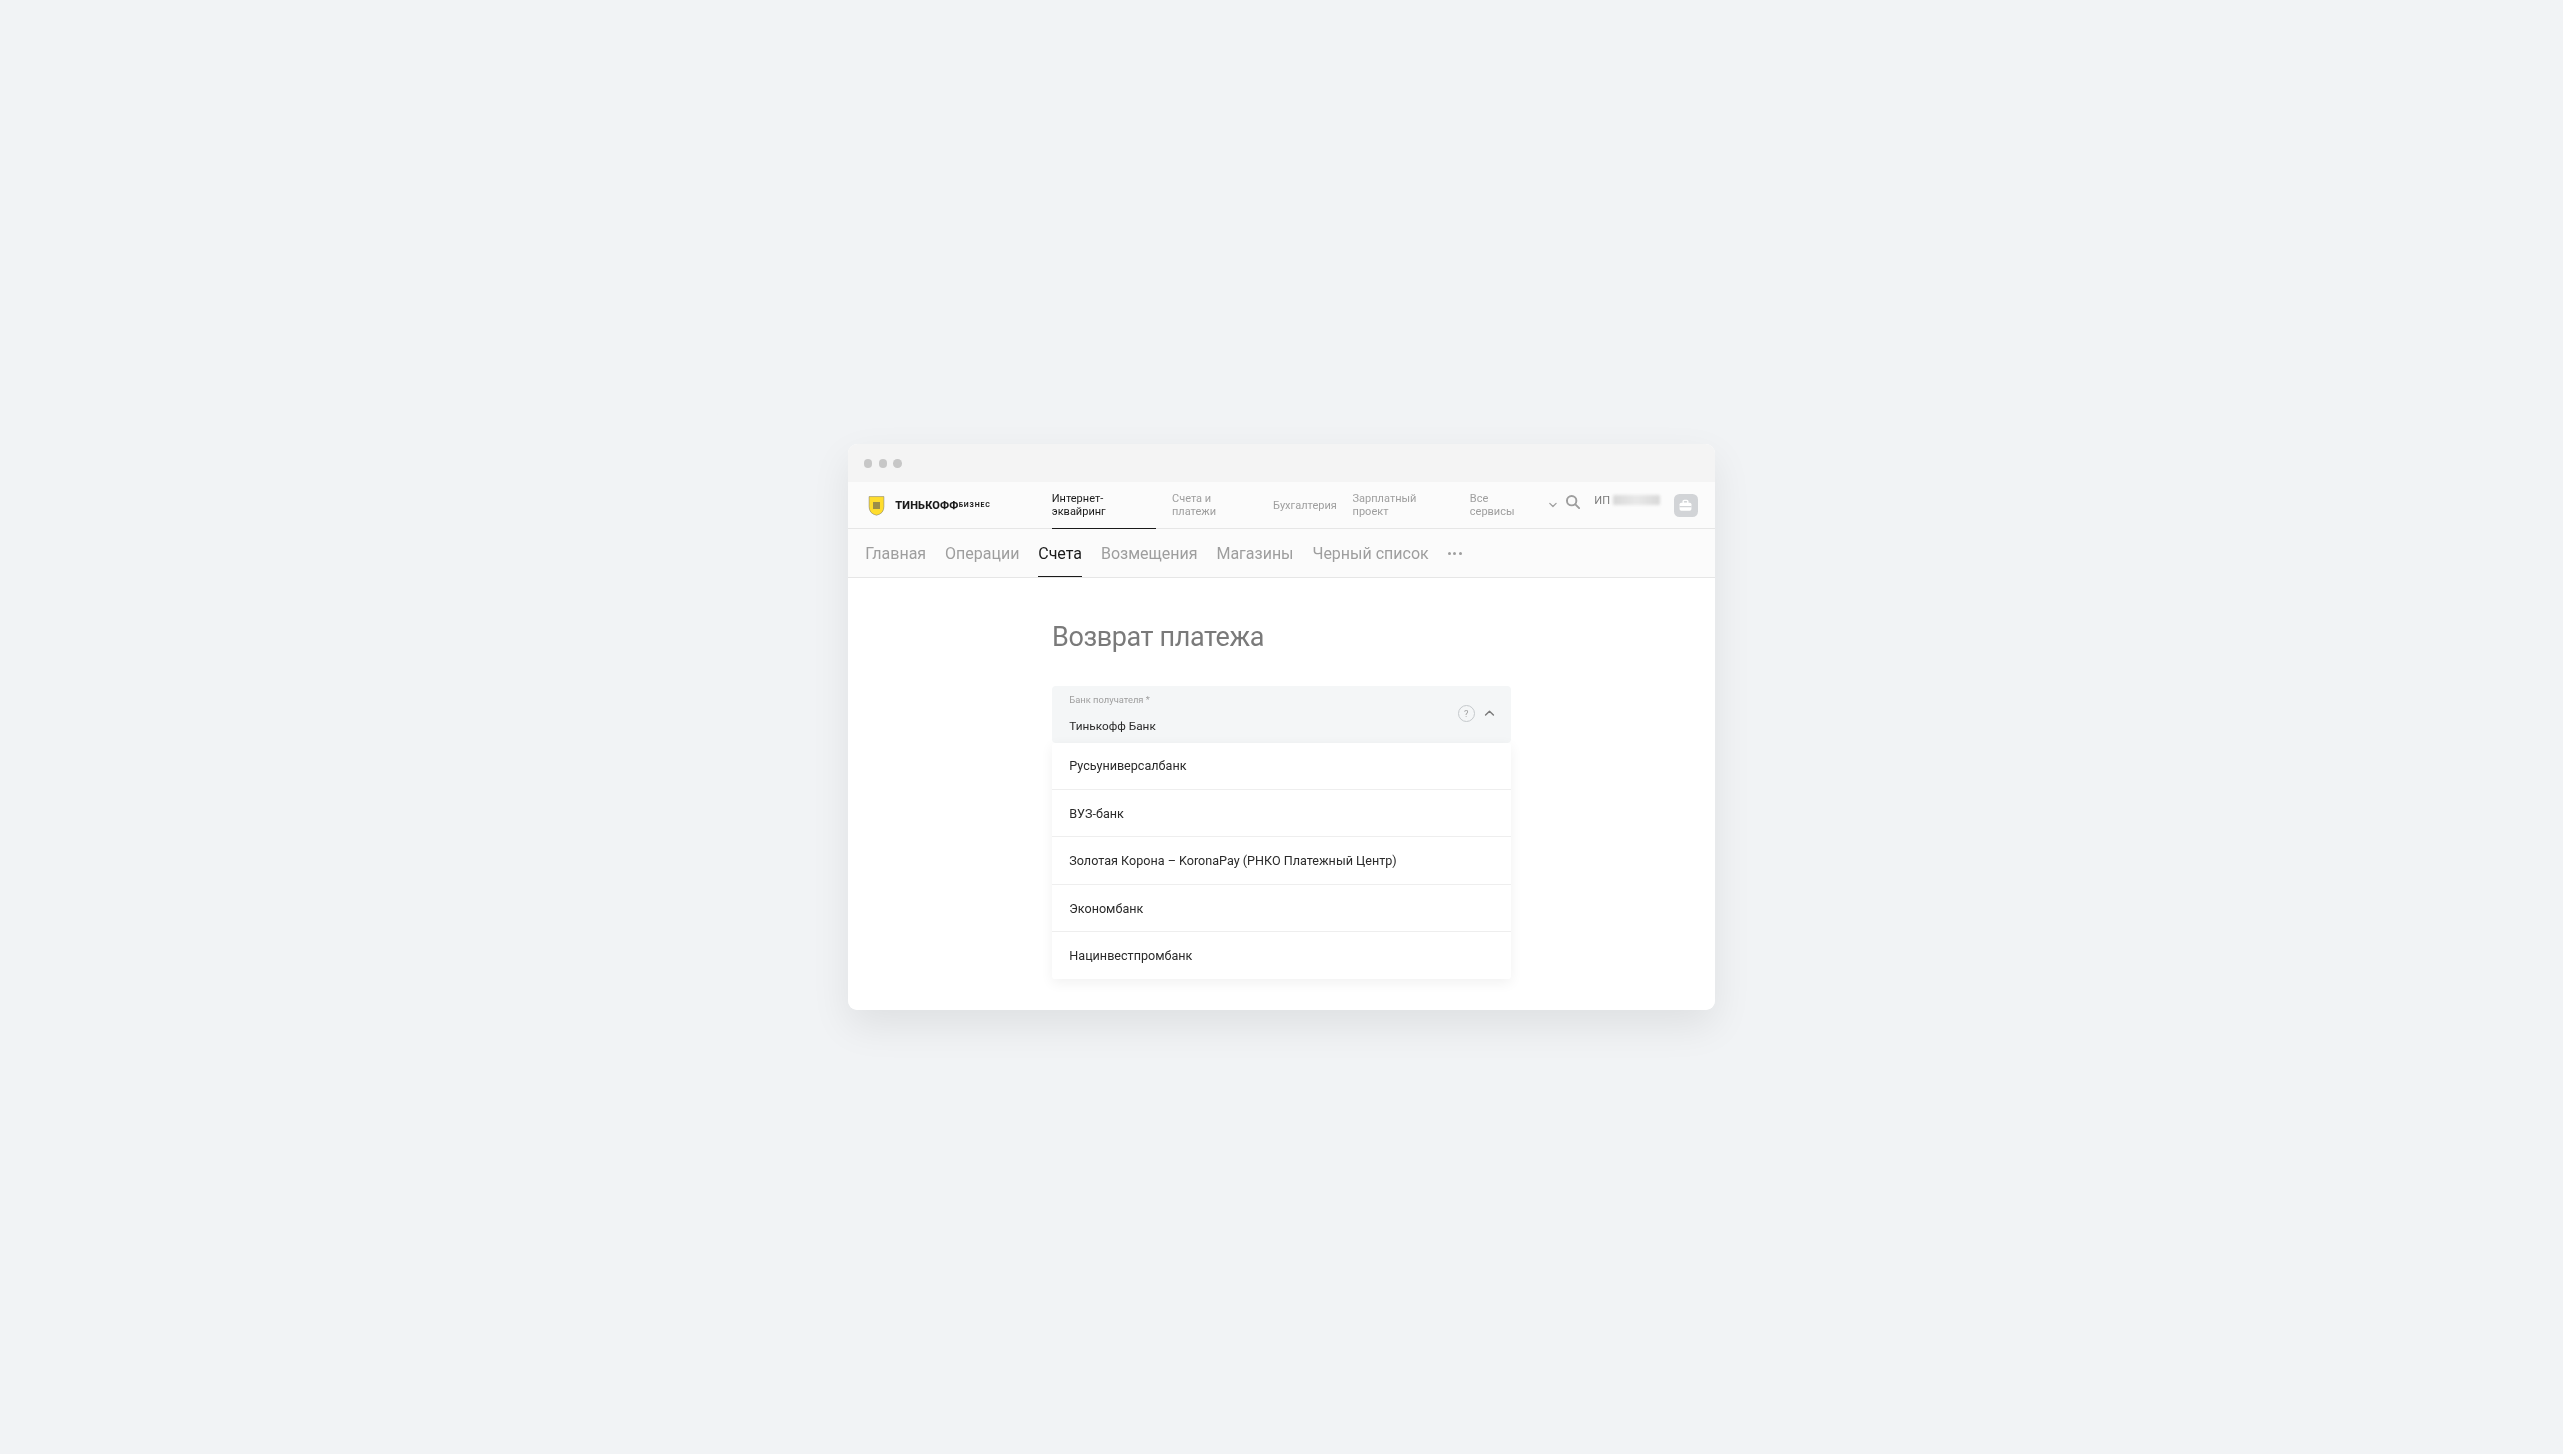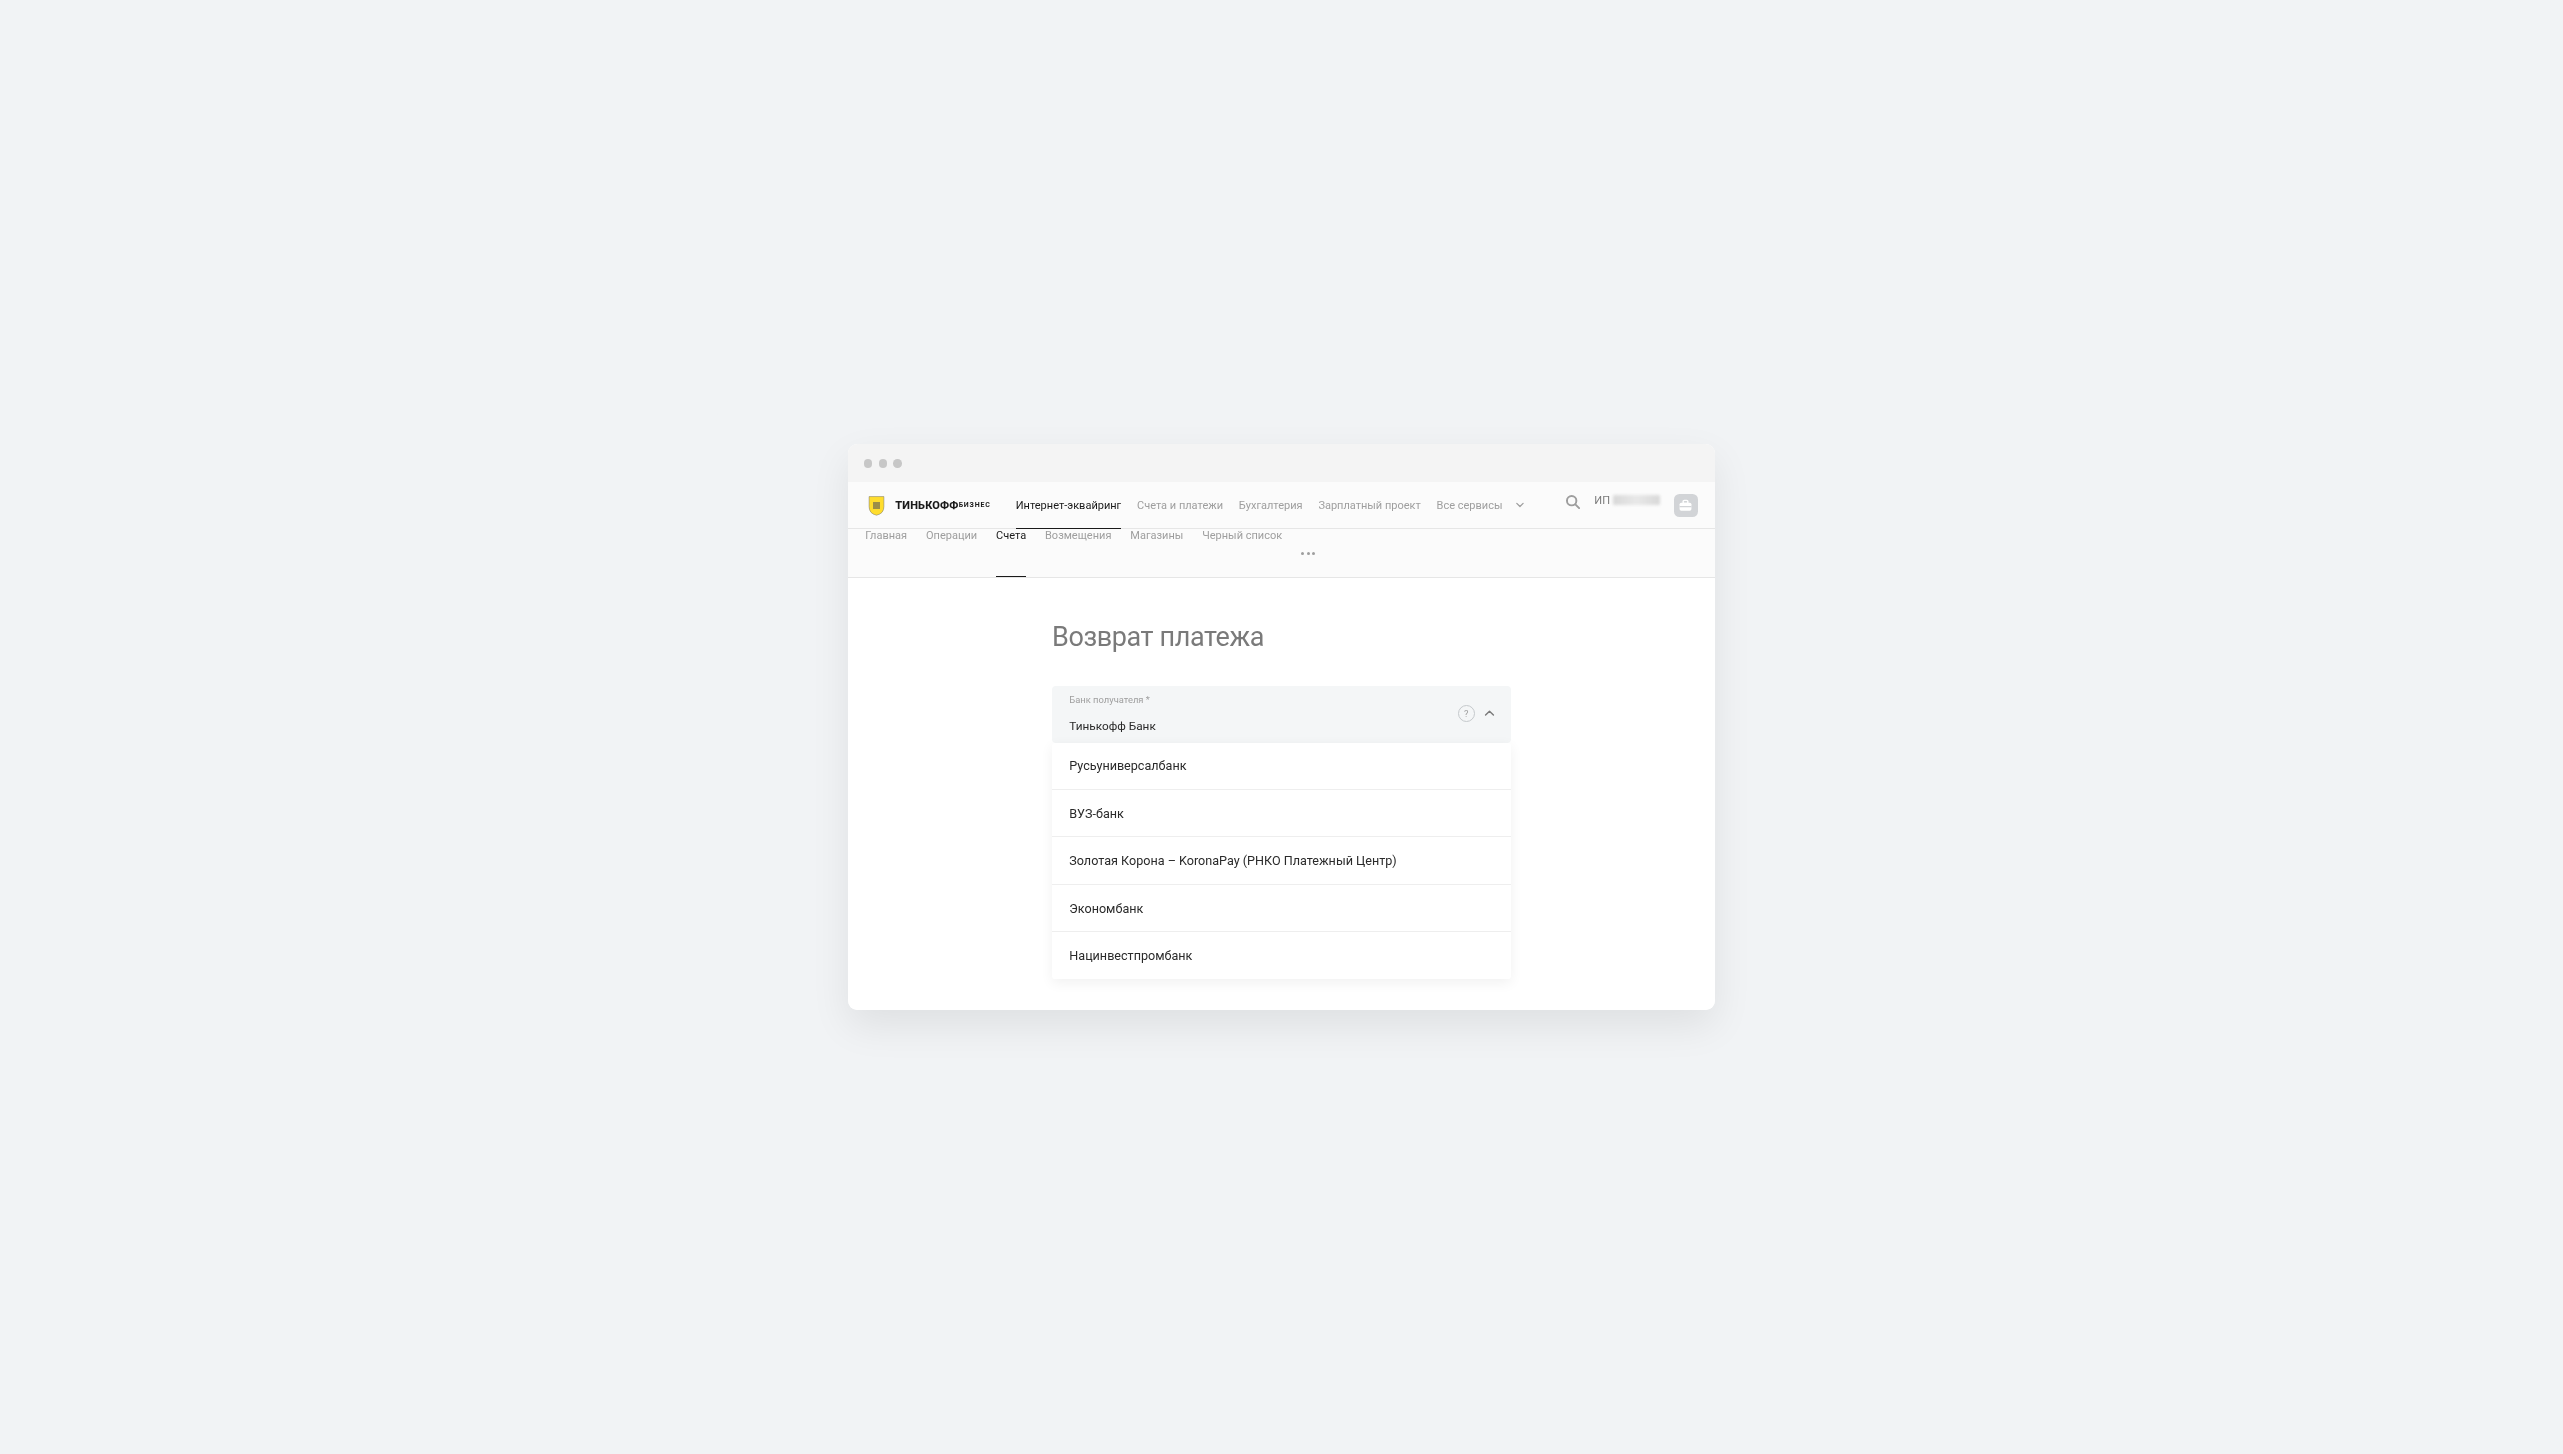--- a/index.html
+++ b/index.html
@@ -78,20 +78,21 @@
       font-size: 7px;
       font-weight: 700;
       letter-spacing: 0.8px;
       color: #1a1a1a;
       margin-top: 1.6px;
     }
     .main-nav {
       display: flex;
       align-items: center;
       height: 100%;
+      margin-left: 36px;
     }
     .nav-item {
       padding: 0 7.9px;
       height: 100%;
       display: flex;
       align-items: center;
       color: #9e9e9e;
       font-size: 11px;
       cursor: pointer;
       position: relative;
@@ -165,22 +166,23 @@
       padding: 0 17.3px;
       height: 49px;
       background: #fbfbfb;
       border-bottom: 0.8px solid #e6e6e6;
       gap: 3.1px;
     }
     .subnav-item {
       padding: 0 7.9px;
       height: 100%;
       display: flex;
-      color: #9e9e9e;
-      font-size: 11px;
+      align-items: center;
+      color: #9e9e9e;
+      font-size: 16px;
       cursor: pointer;
       position: relative;
     }
     .subnav-item:first-child { padding-left: 0; }
     .subnav-item.active {
       color: #1a1a1a;
     }
     .subnav-item.active::after {
       content: "";
       position: absolute;

